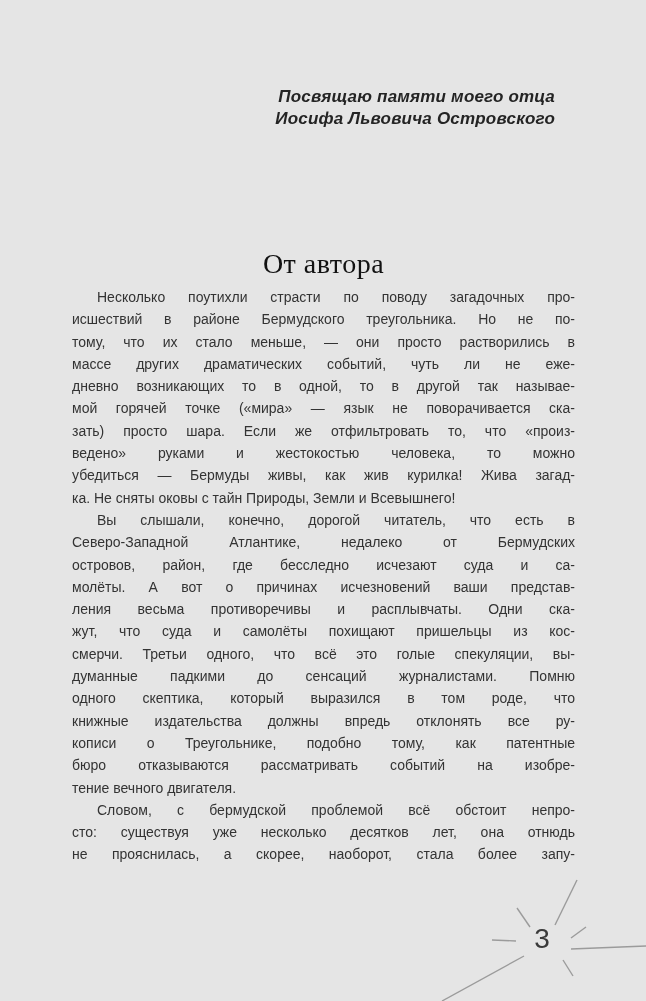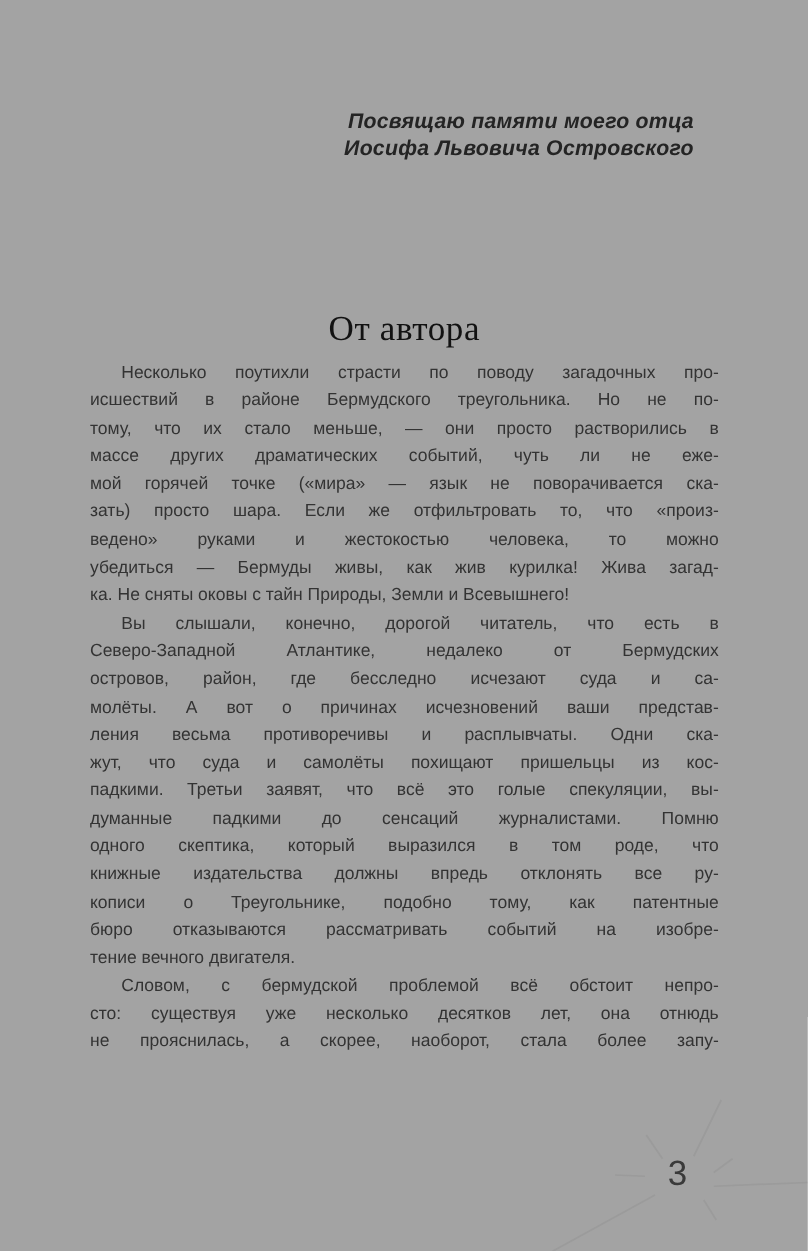--- a/index.html
+++ b/index.html
@@ -5,21 +5,21 @@
   html, body { margin: 0; padding: 0; }
   body {
     width: 646px; height: 1001px;
     background: #ffffff;
     position: relative;
     overflow: hidden;
     font-family: "Liberation Sans", sans-serif;
   }
   .page {
     position: absolute; inset: 0;
-    background: #a3a3a3;
+    background: #e5e5e5;
   }
   .dedication {
     position: absolute;
     top: 86px;
     right: 91px;
     text-align: right;
     font-family: "Liberation Sans", sans-serif;
     font-weight: bold;
     font-style: italic;
     font-size: 17px;
@@ -94,34 +94,35 @@
     </div>
 
   <h1 class="chapter-title">От автора</h1>
 
   <div class="body-text">
     <div class="paragraph">
         <div class="tline indent">Несколько поутихли страсти по поводу загадочных про-</div>
         <div class="tline">исшествий в районе Бермудского треугольника. Но не по-</div>
         <div class="tline">тому, что их стало меньше, — они просто растворились в</div>
         <div class="tline">массе других драматических событий, чуть ли не еже-</div>
+        <div class="tline">дневно возникающих то в одной, то в другой так называе-</div>
         <div class="tline">мой горячей точке («мира» — язык не поворачивается ска-</div>
         <div class="tline">зать) просто шара. Если же отфильтровать то, что «произ-</div>
         <div class="tline">ведено» руками и жестокостью человека, то можно</div>
         <div class="tline">убедиться — Бермуды живы, как жив курилка! Жива загад-</div>
         <div class="tline lastline">ка. Не сняты оковы с тайн Природы, Земли и Всевышнего!</div>
       </div>
     <div class="paragraph">
         <div class="tline indent">Вы слышали, конечно, дорогой читатель, что есть в</div>
         <div class="tline">Северо-Западной Атлантике, недалеко от Бермудских</div>
         <div class="tline">островов, район, где бесследно исчезают суда и са-</div>
         <div class="tline">молёты. А вот о причинах исчезновений ваши представ-</div>
         <div class="tline">ления весьма противоречивы и расплывчаты. Одни ска-</div>
         <div class="tline">жут, что суда и самолёты похищают пришельцы из кос-</div>
-        <div class="tline">падкими. Третьи заявят, что всё это голые спекуляции, вы-</div>
+        <div class="tline">смерчи. Третьи одного, что всё это голые спекуляции, вы-</div>
         <div class="tline">думанные падкими до сенсаций журналистами. Помню</div>
         <div class="tline">одного скептика, который выразился в том роде, что</div>
         <div class="tline">книжные издательства должны впредь отклонять все ру-</div>
         <div class="tline">кописи о Треугольнике, подобно тому, как патентные</div>
         <div class="tline">бюро отказываются рассматривать событий на изобре-</div>
         <div class="tline lastline">тение вечного двигателя.</div>
       </div>
     <div class="paragraph">
         <div class="tline indent">Словом, с бермудской проблемой всё обстоит непро-</div>
         <div class="tline">сто: существуя уже несколько десятков лет, она отнюдь</div>

